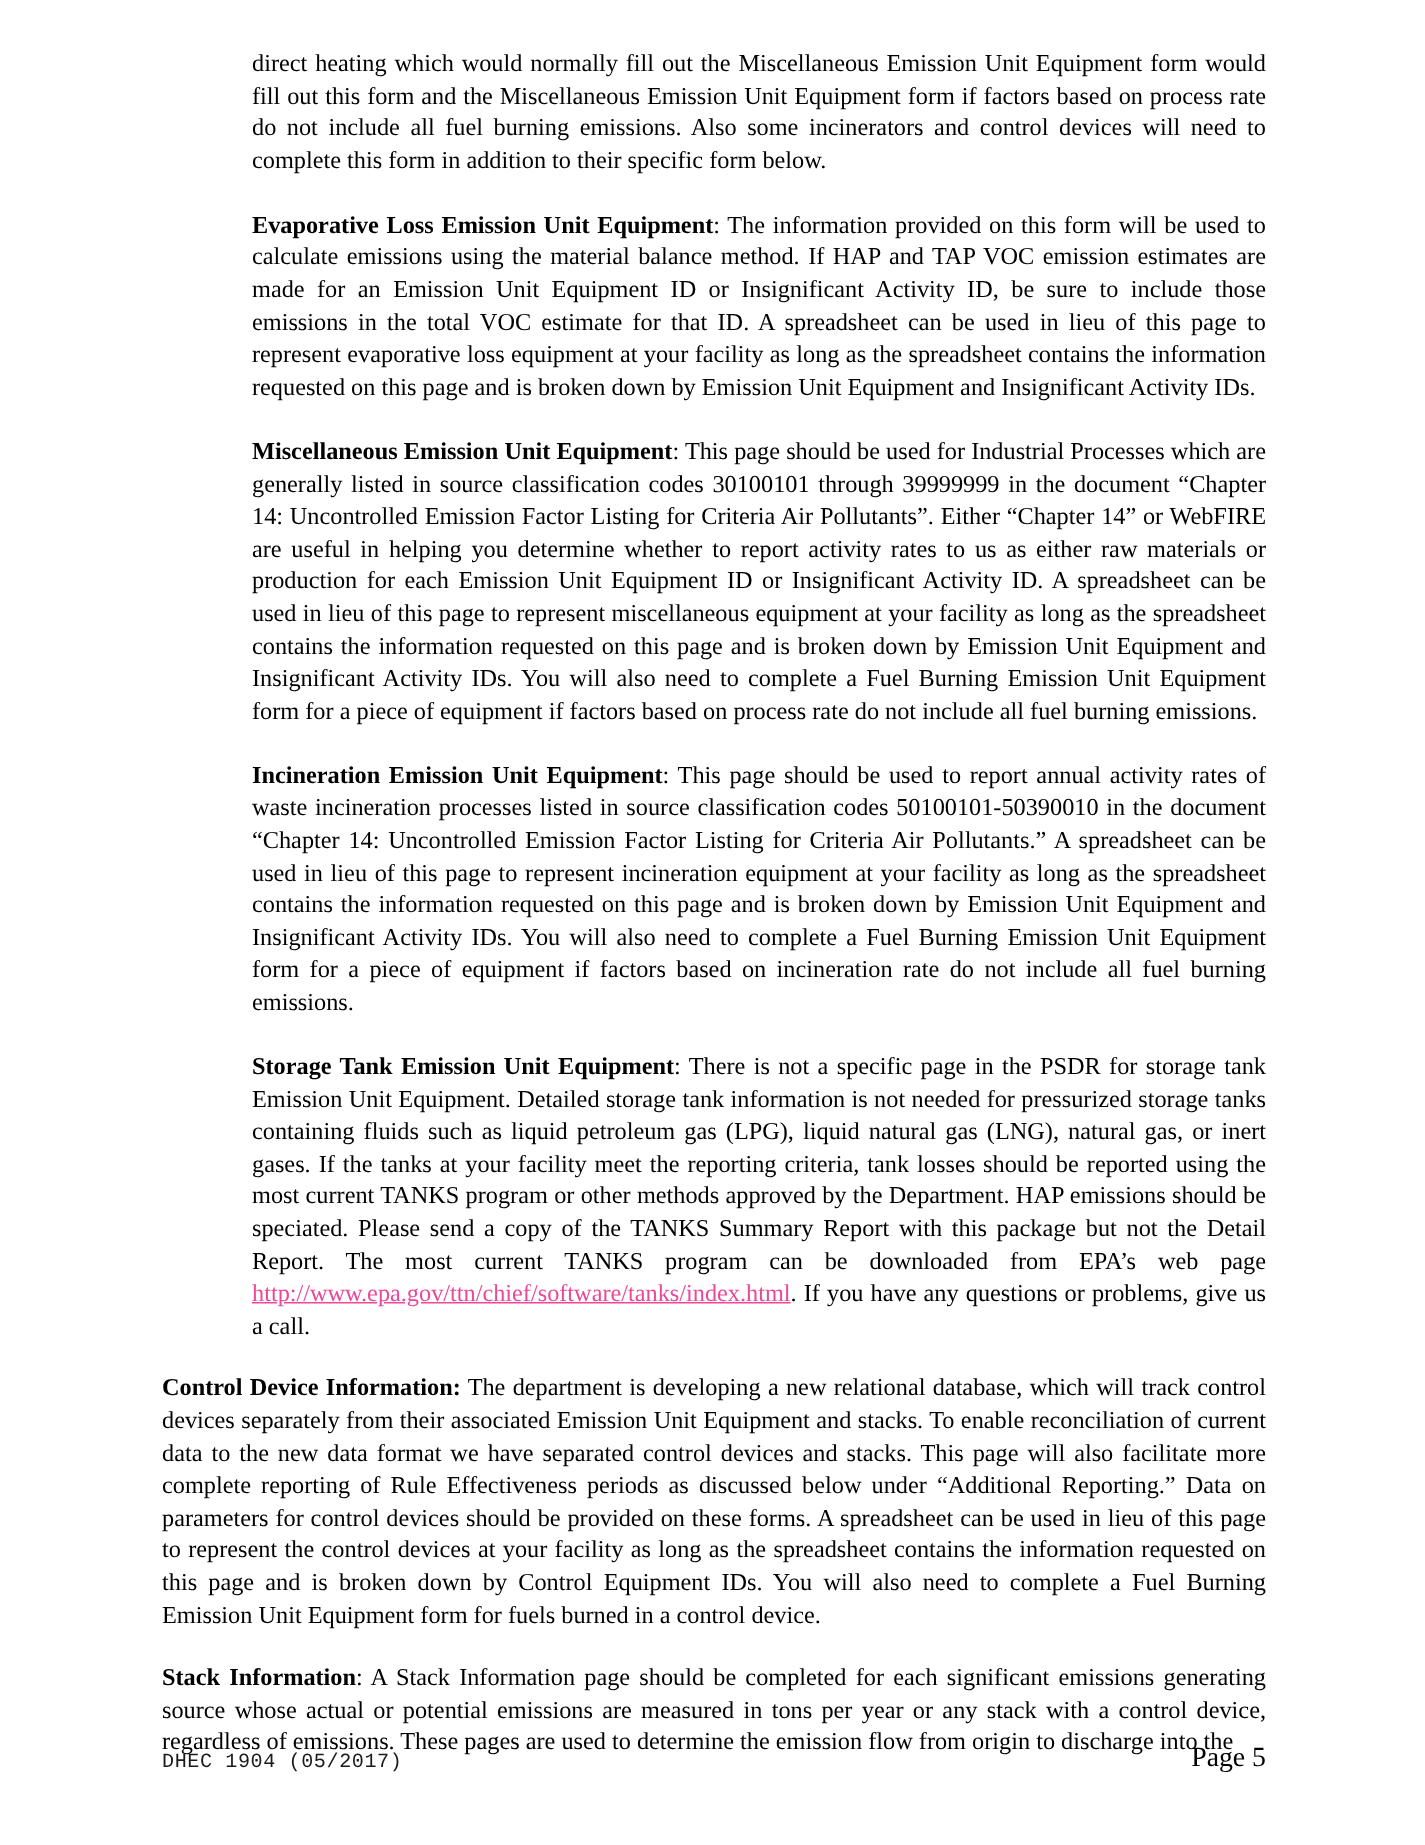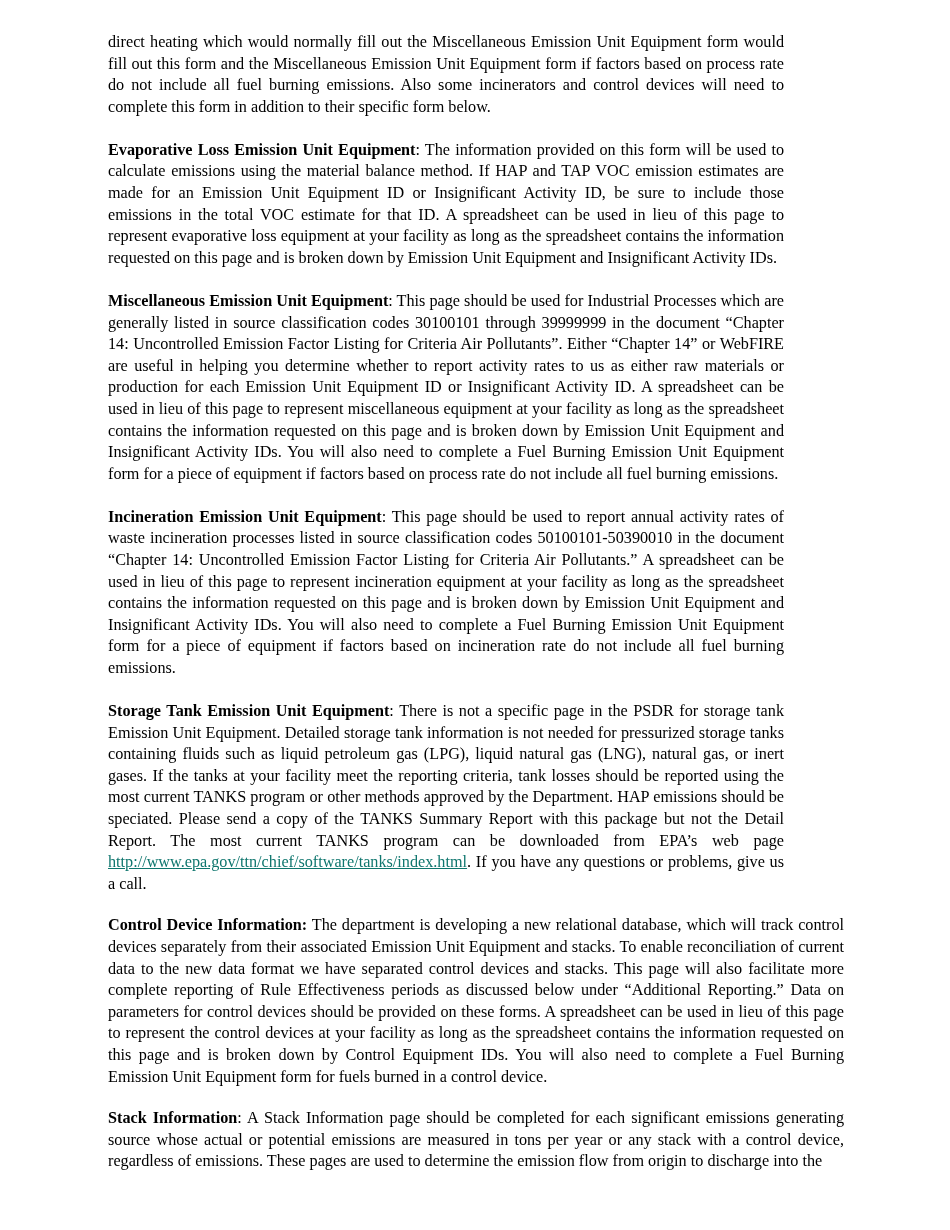--- a/index.html
+++ b/index.html
@@ -25,40 +25,41 @@
   p.para {
     margin: 0 0 0 0;
     font-size: 16.2px;
     line-height: 21.6px;
     text-align: justify;
     text-justify: inter-word;
     -webkit-hyphens: none;
     hyphens: none;
   }
   p.indented {
+    margin-left: 60px;
     width: 676px;
   }
   p.flush {
     margin-left: 0;
     width: 736px;
   }
   .gap {
     height: 21.5px;
   }
   .gap-sm {
     height: 20px;
   }
   .b {
     font-weight: bold;
     font-family: Liberation Serif, serif;
   }
   .i {
   }
   a.link, .link {
-    color: #0f766e;
+    color: #ec4899;
     text-decoration: underline;
     font-family: Liberation Serif, serif;
   }
   .footer {
     position: absolute;
     left: 108px;
     top: 1162px;
     width: 736px;
     height: 30px;
   }
@@ -108,14 +109,18 @@
     <div class="gap-sm"></div>
 
     <p class="para flush"><span class="b">Control Device Information:</span><span> </span><span>The department is developing a new relational database, which will track control devices separately from their associated Emission Unit Equipment and stacks.  To enable reconciliation of current data to the new data format we have separated control devices and stacks. This page will also facilitate more complete reporting of Rule Effectiveness periods as discussed below under “Additional Reporting.” Data on parameters for control devices should be provided on these forms.  A spreadsheet can be used in lieu of this page to represent the control devices at your facility as long as the spreadsheet contains the information requested on this page and is broken down by Control Equipment IDs.  You will also need to complete a Fuel Burning Emission Unit Equipment form for fuels burned in a control device.</span></p>
 
     <div class="gap-sm"></div>
 
     <p class="para flush"><span class="b">Stack Information</span><span>: </span><span>A Stack Information page should be completed for each significant emissions generating source whose actual or potential emissions are measured in tons per year or any stack with a control device, regardless of emissions.  These pages are used to determine the emission flow from origin to discharge into the</span></p>
 
   </div>
 
+  <div class="footer">
+    <div class="footer-left">DHEC 1904 (05/2017)</div>
+    <div class="footer-right">Page 5</div>
+  </div>
 
 </div>
 
 </body></html>

